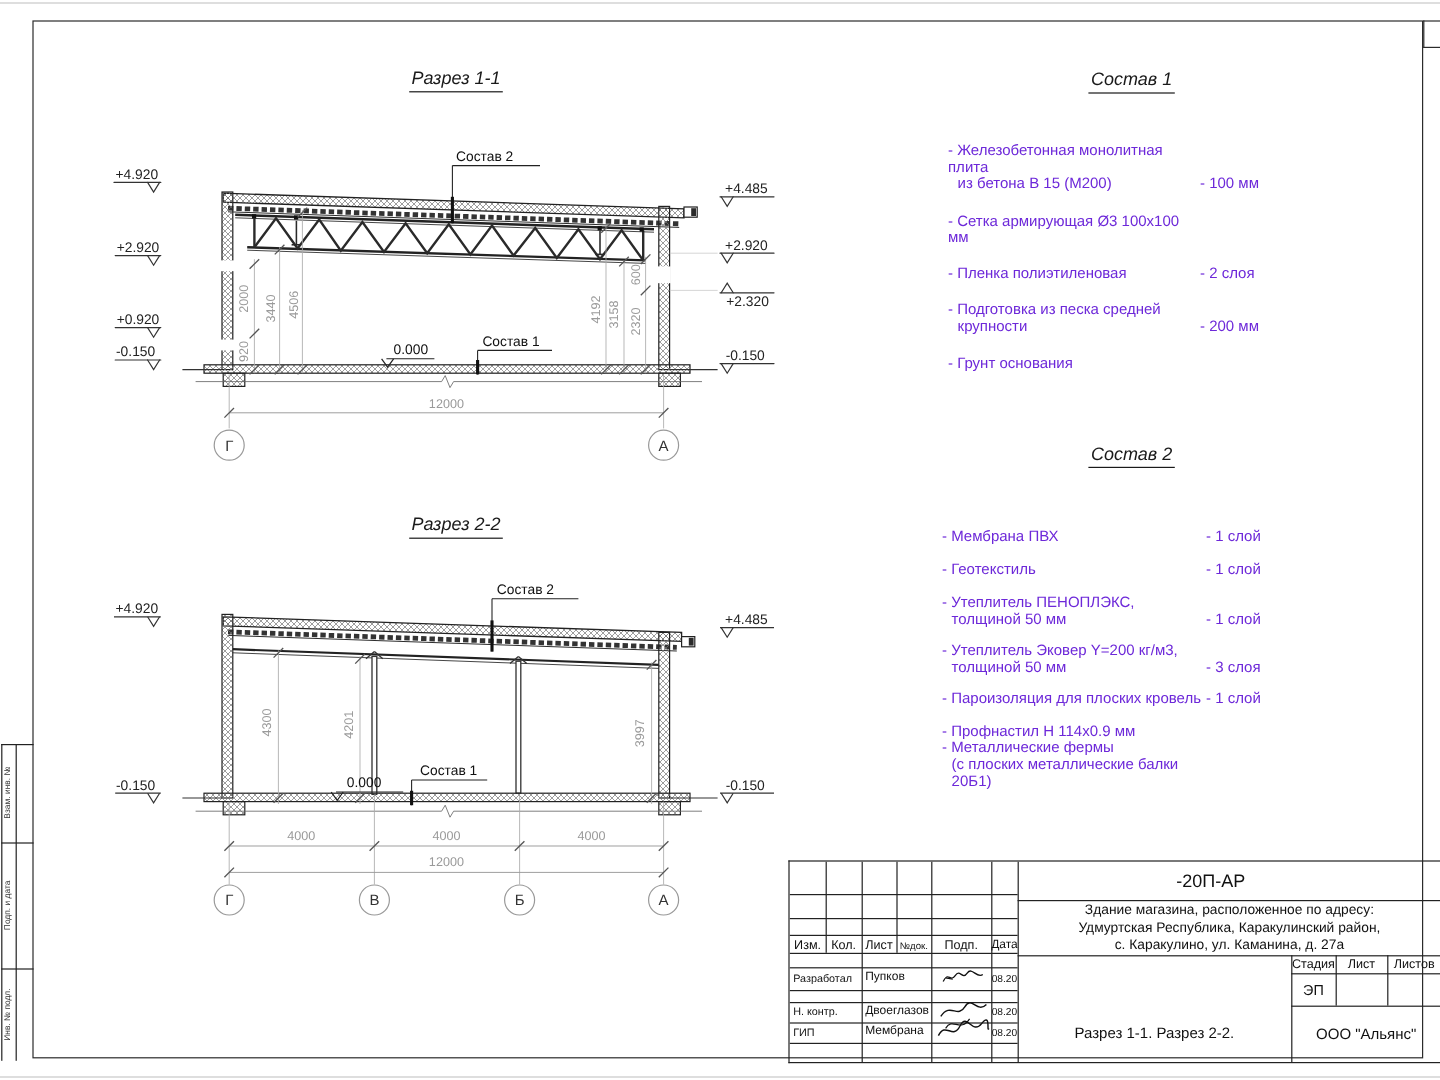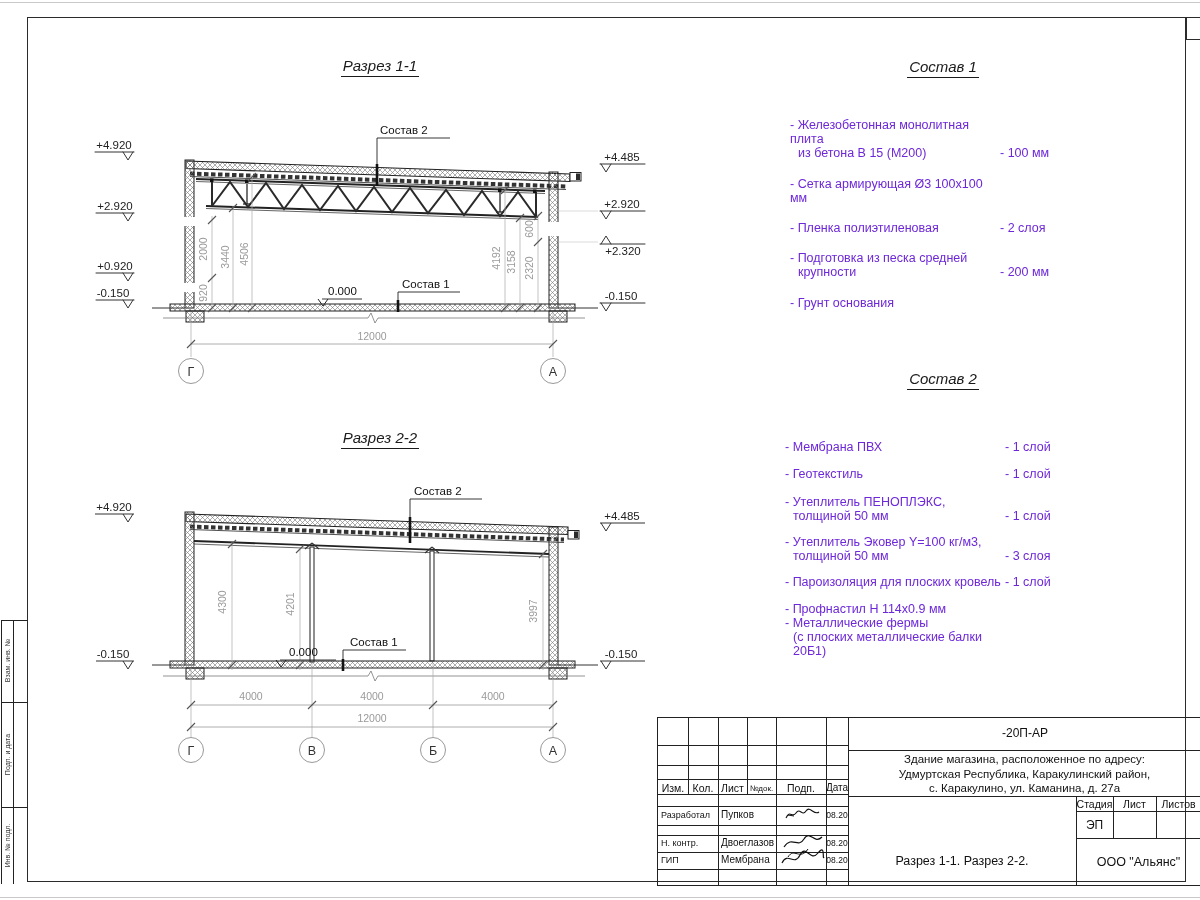--- a/index.html
+++ b/index.html
@@ -101,21 +101,21 @@
     </div>
     <div class="li" style="margin-bottom:12px;">
       <div class="lines">
           <div>- Утеплитель ПЕНОПЛЭКС,</div>
           <div style="padding-left:8px;">толщиной 50 мм</div>
         </div>
       <div class="val">- 1 слой</div>
     </div>
     <div class="li" style="margin-bottom:12px;">
       <div class="lines">
-          <div>- Утеплитель Эковер Y=100 кг/м3,</div>
+          <div>- Утеплитель Эковер Y=200 кг/м3,</div>
           <div style="padding-left:8px;">толщиной 50 мм</div>
         </div>
       <div class="val">- 3 слоя</div>
     </div>
     <div class="li" style="margin-bottom:13px;">
       <div class="lines">
           <div>- Пароизоляция для плоских кровель</div>
         </div>
       <div class="val">- 1 слой</div>
     </div>
@@ -396,21 +396,21 @@
     <div class="tb-h" style="left:0;top:88px;width:190px;"></div>
     <div class="tb-h" style="left:0;top:107px;width:190px;"></div>
     <div class="tb-h" style="left:0;top:117px;width:190px;"></div>
     <div class="tb-h" style="left:0;top:134px;width:190px;"></div>
     <div class="tb-h" style="left:0;top:151px;width:190px;"></div>
     <div class="tb-h" style="left:190px;top:32px;width:353px;"></div>
     <div class="tb-h" style="left:190px;top:78px;width:353px;width:353px;"></div>
     <div class="tb-h" style="left:418px;top:93px;width:125px;"></div>
     <div class="tb-h" style="left:418px;top:120px;width:125px;"></div>
 
-    <div class="tb-txt ctr" style="left:190px;top:8px;width:322px;font-size:12px;padding-left:16px;">-20П-АР</div>
+    <div class="tb-txt ctr" style="left:190px;top:8px;width:322px;font-size:15px;">-20П-АР</div>
     <div class="tb-txt ctr" style="left:192px;top:34px;width:349px;font-size:11.5px;line-height:14.5px;">
       <div>Здание магазина, расположенное по адресу:</div>
       <div>Удмуртская Республика, Каракулинский район,</div>
       <div>с. Каракулино, ул. Каманина, д. 27а</div>
     </div>
     <div class="tb-txt ctr" style="left:418px;top:80px;width:37px;font-size:10.5px;">Стадия</div>
     <div class="tb-txt ctr" style="left:455px;top:80px;width:43px;font-size:10.5px;">Лист</div>
     <div class="tb-txt ctr" style="left:498px;top:80px;width:45px;font-size:10.5px;">Листов</div>
     <div class="tb-txt ctr" style="left:418px;top:100px;width:37px;font-size:12px;">ЭП</div>
     <div class="tb-txt ctr" style="left:190px;top:136px;width:228px;font-size:12.5px;">Разрез 1-1. Разрез 2-2.</div>

